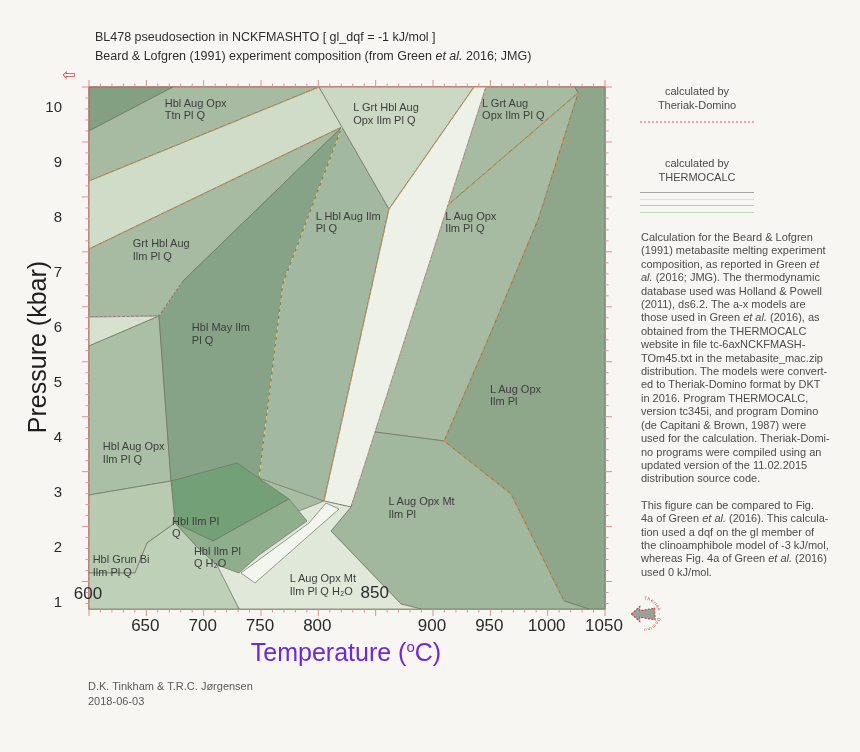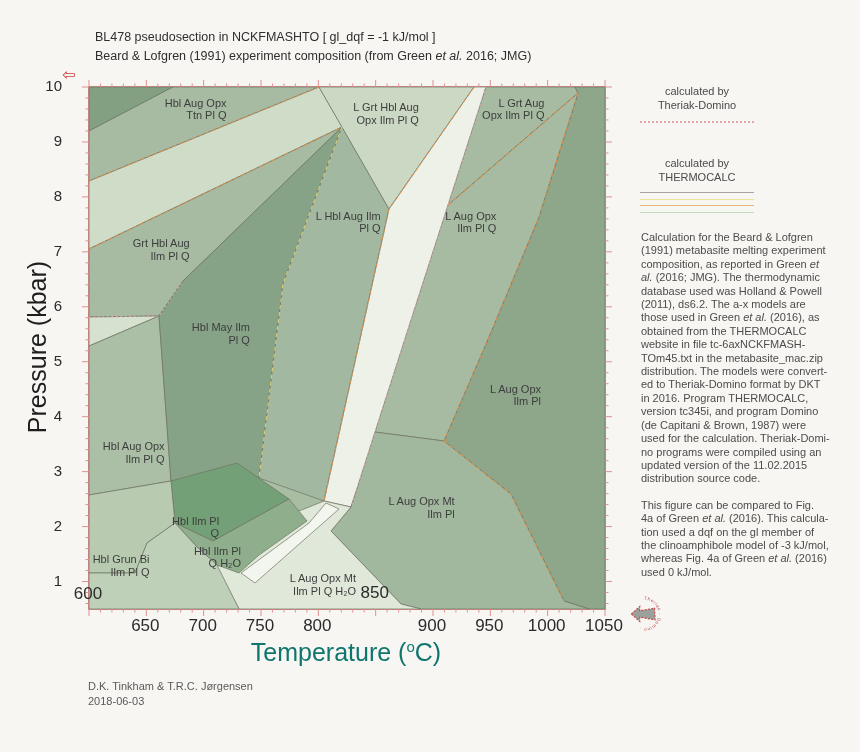--- a/index.html
+++ b/index.html
@@ -4,25 +4,25 @@
 <style>
   html,body{margin:0;padding:0;}
   #canvas{position:relative;width:860px;height:752px;background:#f7f6f3;overflow:hidden;
           font-family:"Liberation Sans","DejaVu Sans",sans-serif;color:#333;}
   
   #title-block{position:absolute;left:95px;top:28px;font-size:12.5px;line-height:18.5px;color:#2e2e2e;}
   
   #plot{position:absolute;left:88px;top:86px;width:516px;height:522px;border:1px solid #e09090;box-sizing:content-box;}
   #fields,#ticks{position:absolute;left:0;top:0;overflow:visible;}
   #phase-labels{position:absolute;left:0;top:0;width:100%;height:100%;}
-  .plabel{position:absolute;transform:translate(-50%,-50%);text-align:right;font-size:11px;
+  .plabel{position:absolute;transform:translate(-50%,-50%);text-align:left;font-size:11px;
           line-height:12.5px;color:#3d3d3d;white-space:pre-line;pointer-events:none;}
   .xtick{position:absolute;width:56px;text-align:center;font-size:17px;color:#2b2b2b;}
-  .ytick{position:absolute;width:34px;text-align:right;font-size:15px;color:#2b2b2b;}
-  #xaxis-label{position:absolute;left:88px;top:638px;width:516px;text-align:center;font-size:25px;color:#0f766e;}
+  .ytick{position:absolute;width:34px;text-align:right;font-size:15px;color:#2b2b2b;margin-top:21px;}
+  #xaxis-label{position:absolute;left:88px;top:638px;width:516px;text-align:center;font-size:25px;color:#6d28d9;}
   #xaxis-label sup{font-size:60%;}
   #yaxis-label{position:absolute;left:37px;top:347px;transform:translate(-50%,-50%) rotate(-90deg);
                font-size:25px;color:#1e1e1e;white-space:nowrap;}
   
   #corner-marker{position:absolute;left:62px;top:65px;font-size:16px;color:#cc4242;}
   
   #legend{position:absolute;left:638px;top:84px;width:118px;text-align:center;font-size:11px;line-height:14px;color:#4a4a4a;}
   #domino-line{margin:9px 2px 0 2px;border-top:2px dotted #e8a5ad;height:0;}
   #tc-caption{margin-top:33px;}
   #tc-lines{margin-top:8px;}

